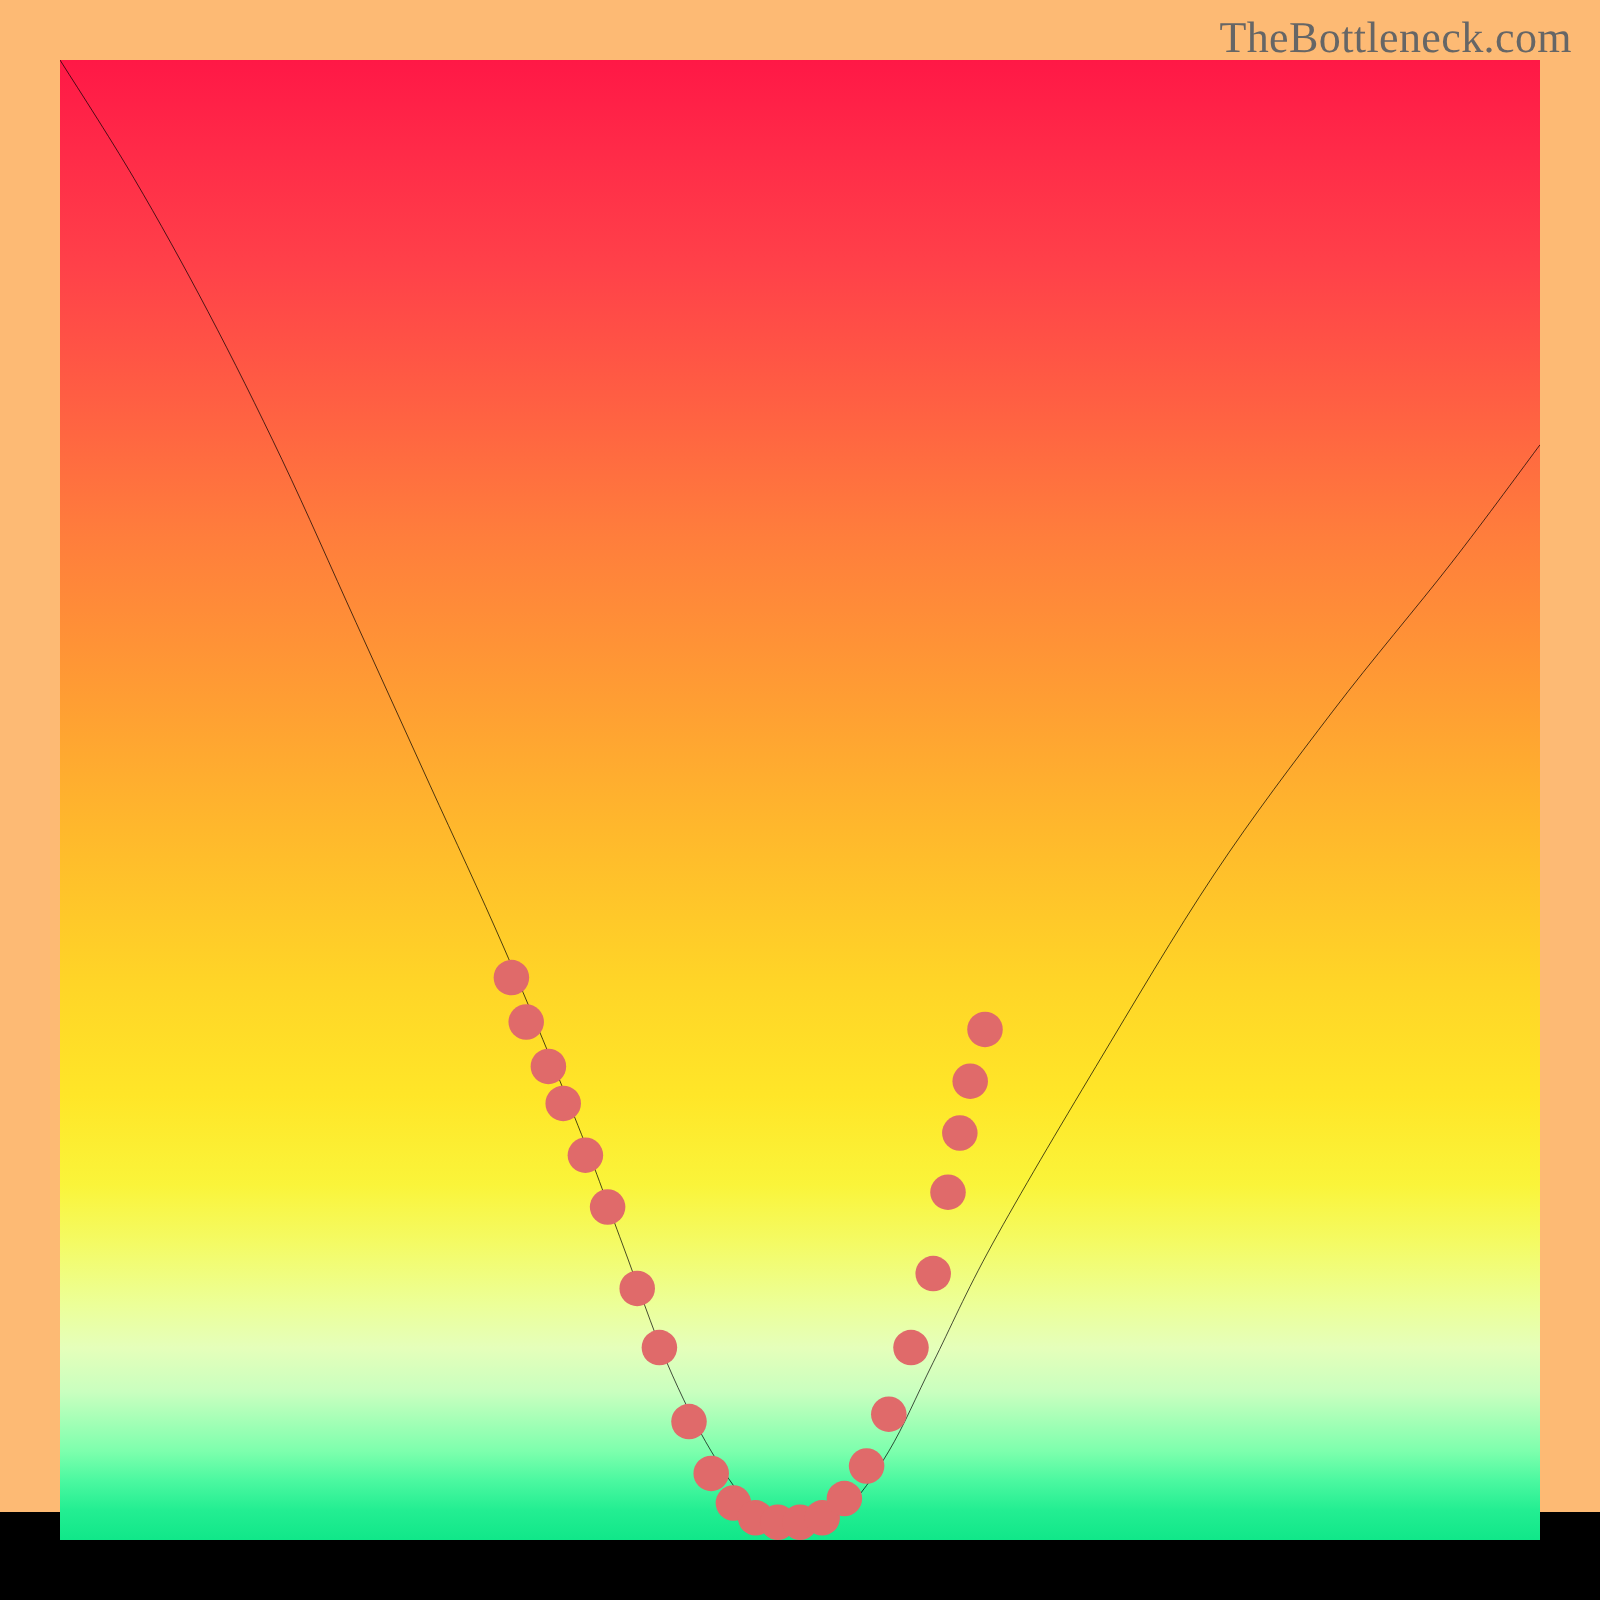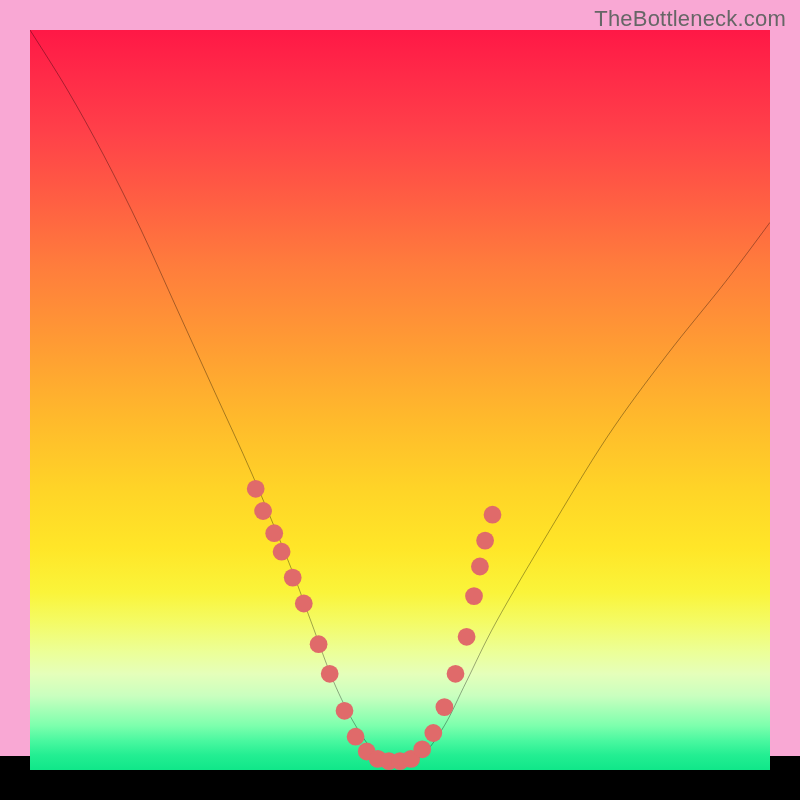--- a/index.html
+++ b/index.html
@@ -8,21 +8,22 @@
     width: 800px;
     height: 800px;
     background: #000;
     font-family: Arial, Helvetica, sans-serif;
     overflow: hidden;
   }
   .outer {
     position: relative;
     width: 800px;
     height: 756px;
-    background: #f9a8d4;
+    background: #fdba74;
+    font-family: Liberation Serif, serif;
   }
   .watermark {
     position: absolute;
     top: 6px;
     right: 14px;
     color: #666;
     font-size: 22px;
     font-weight: 500;
     letter-spacing: 0.2px;
     z-index: 10;

